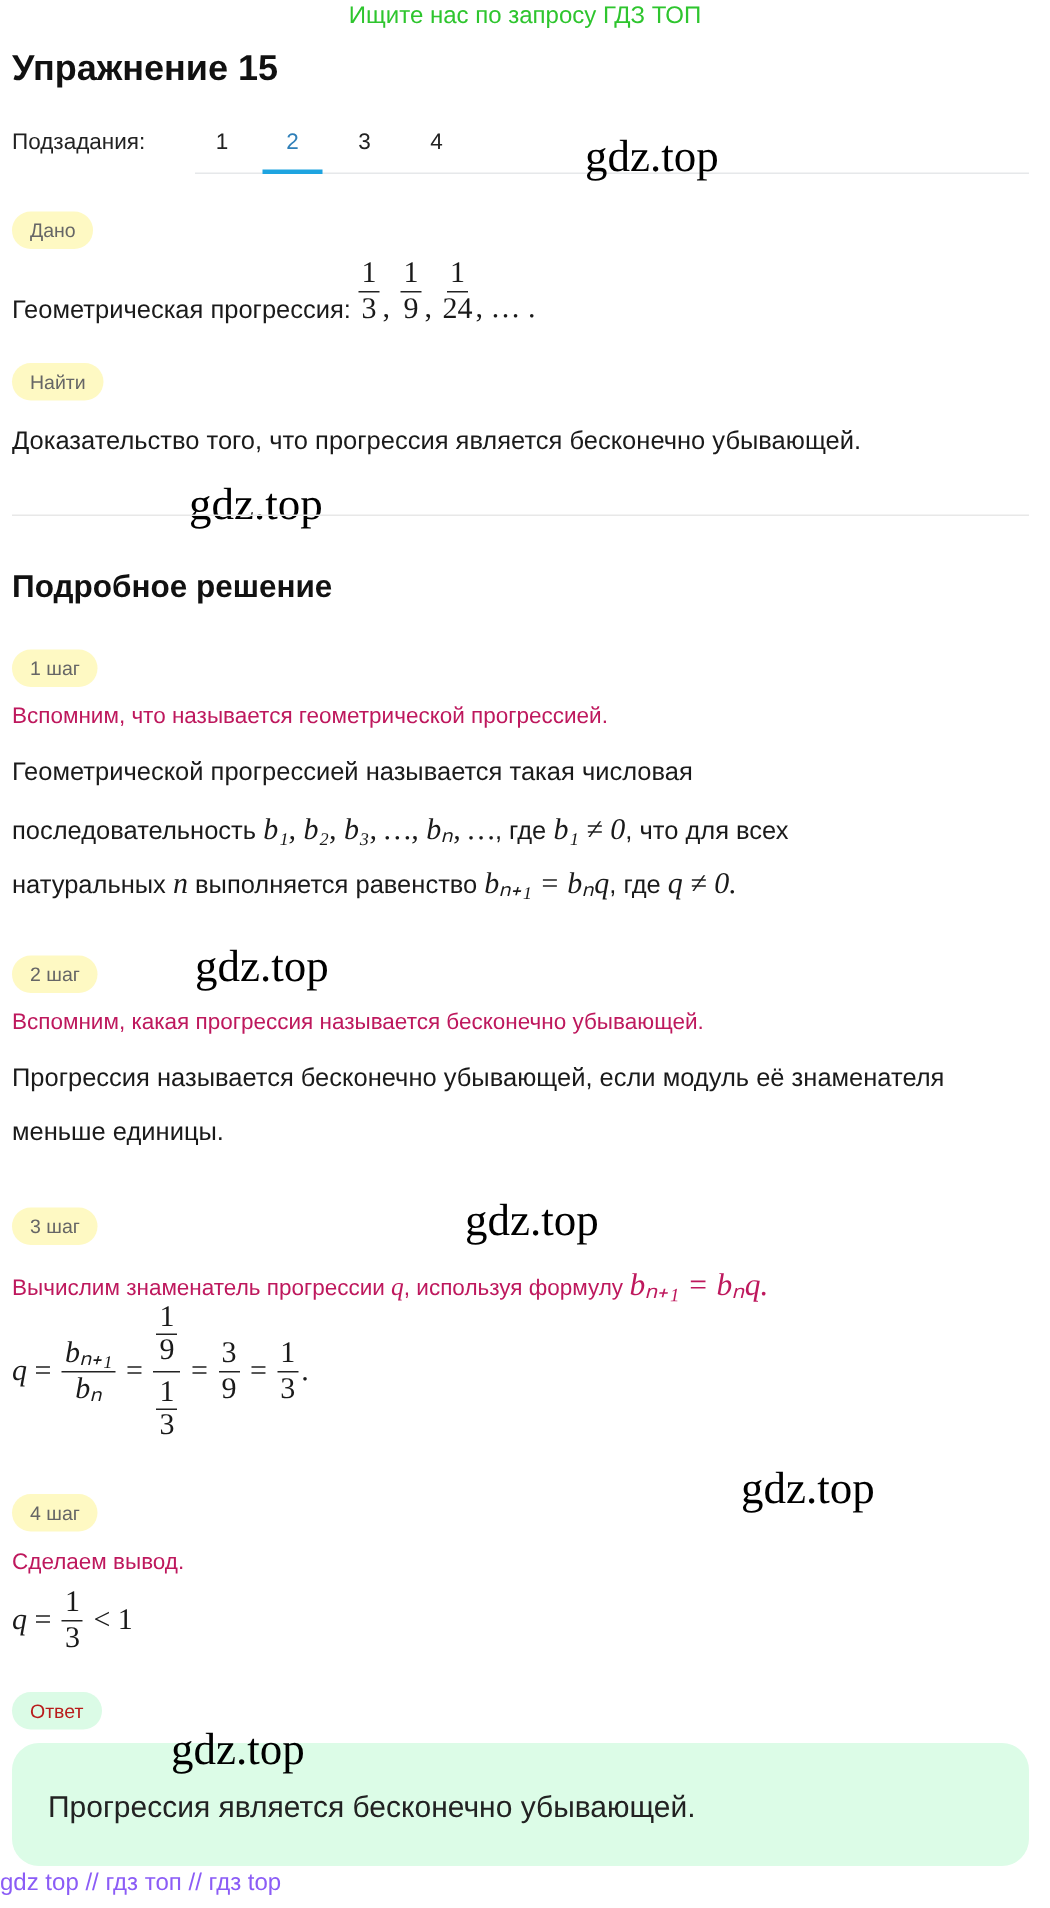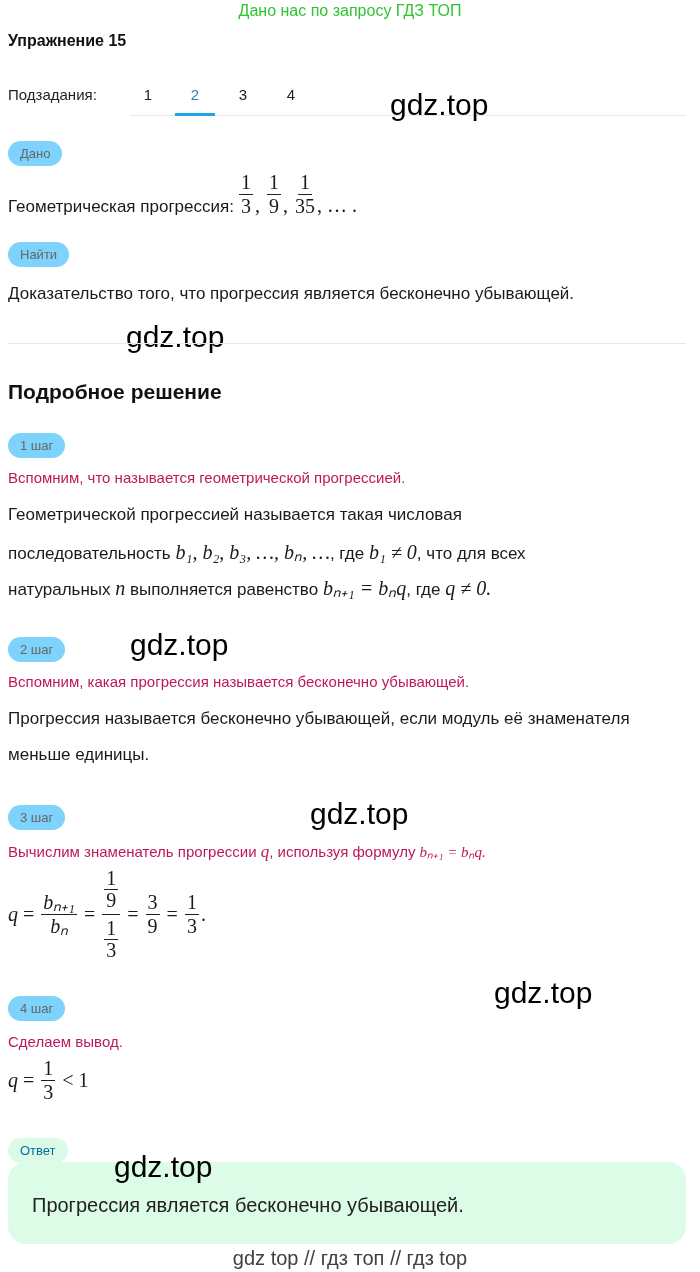--- a/index.html
+++ b/index.html
@@ -1,46 +1,46 @@
 <!DOCTYPE html>
 <html><head>
 <meta charset="utf-8">
 <style>
   * { box-sizing: border-box; margin: 0; padding: 0; }
   html, body { width: 700px; height: 1272px; background: #ffffff; overflow: hidden; }
   body { position: relative; font-family: "Liberation Sans", sans-serif; color: #1a1a1a; }
   .abs { position: absolute; }
   .promo { top: 2px; left: 0; width: 700px; text-align: center; color: #2ec52e; font-size: 16px; }
-  .title { top: 32px; left: 8px; font-size: 16px; font-weight: bold; color: #111; }
+  .title { top: 32px; left: 8px; font-size: 24px; font-weight: bold; color: #111; }
   .subtasks { top: 86px; left: 8px; font-size: 15px; color: #222; display: flex; align-items: flex-start; }
   .subtasks .lbl { margin-right: 14px; }
   .tabsline { top: 115px; left: 130px; width: 556px; height: 1px; background: #e6e8ea; }
   .tab { position: absolute; top: 86px; font-size: 15px; color: #222; width: 40px; text-align: center; }
   .tab.active { color: #2f7fb8; }
   .tab-underline { top: 113px; left: 175px; width: 40px; height: 3px; background: #1ea4e0; }
-  .pill { border-radius: 14px; background: #7dd3fc; color: #666; font-size: 13px; padding: 5px 12px; display: inline-block; }
-  .pill.green { background: #dbfbe6; color: #0369a1; margin-top: 10px; }
+  .pill { border-radius: 14px; background: #fef9c3; color: #666; font-size: 13px; padding: 5px 12px; display: inline-block; }
+  .pill.green { background: #dbfbe6; color: #b91c1c; }
   .text { font-size: 17px; color: #1a1a1a; }
   .muted { font-size: 15px; color: #be185d; }
   .math { font-family: "Liberation Serif", serif; font-style: italic; font-size: 20px; }
   .mathr { font-family: "Liberation Serif", serif; font-size: 20px; }
   .frac { display: inline-flex; flex-direction: column; align-items: center; vertical-align: middle; font-family: "Liberation Serif", serif; font-size: 20px; line-height: 1.05; margin: 0 2px; }
   .frac .num { padding: 0 2px 1px; border-bottom: 1px solid #222; }
   .frac .den { padding-top: 1px; }
   .divider { top: 343px; left: 8px; width: 678px; height: 1px; background: #e8e8e8; }
   .h2 { top: 380px; left: 8px; font-size: 21px; font-weight: bold; color: #111; }
   .answer-box { top: 1162px; left: 8px; width: 678px; height: 82px; border-radius: 18px; background: #dcfce7; }
   .answer-text { top: 1194px; left: 32px; font-size: 20px; color: #222; }
-  .footer { top: 1247px; left: 0; width: 700px; text-align: center; color: #404040; font-size: 20px; }
-  .wm { font-size: 30px; color: #000; font-family: Liberation Sans, sans-serif; }
+  .footer { top: 1247px; left: 0; width: 700px; text-align: left; color: #8b5cf6; font-size: 16px; }
+  .wm { font-size: 30px; color: #000; font-family: Liberation Serif, serif; }
 </style>
 </head>
 <body>
 
-<div class="abs promo">Дано нас по запросу ГДЗ ТОП</div>
+<div class="abs promo">Ищите нас по запросу ГДЗ ТОП</div>
 <div class="abs title">Упражнение 15</div>
 
 <div class="abs subtasks">
     <span class="lbl">Подзадания:</span>
   </div>
 <div class="tab" style="left:128px">1</div>
 <div class="tab active" style="left:175px">2</div>
 <div class="tab" style="left:223px">3</div>
 <div class="tab" style="left:271px">4</div>
 <div class="abs tabsline"></div>
@@ -54,21 +54,21 @@
       <span class="den">3</span>
     </span>
     <span class="mathr">,&nbsp;</span>
   <span class="frac">
       <span class="num">1</span>
       <span class="den">9</span>
     </span>
     <span class="mathr">,&nbsp;</span>
   <span class="frac">
       <span class="num">1</span>
-      <span class="den">35</span>
+      <span class="den">24</span>
     </span>
     <span class="mathr">,&nbsp;</span>
   <span class="mathr">… .</span>
 </div>
 
 <div class="abs" style="top:242px;left:8px"><span class="pill">Найти</span></div>
 <div class="abs text" style="top:284px;left:8px">Доказательство того, что прогрессия является бесконечно убывающей.</div>
 
 <div class="abs wm" style="top:320px;left:126px">gdz.top</div>
 <div class="abs divider"></div>
@@ -87,21 +87,21 @@
 
 <div class="abs" style="top:637px;left:8px"><span class="pill">2 шаг</span></div>
 <div class="abs wm" style="top:628px;left:130px">gdz.top</div>
 <div class="abs muted" style="top:673px;left:8px">Вспомним, какая прогрессия называется бесконечно убывающей.</div>
 <div class="abs text" style="top:709px;left:8px">Прогрессия называется бесконечно убывающей, если модуль её знаменателя</div>
 <div class="abs text" style="top:745px;left:8px">меньше единицы.</div>
 
 <div class="abs" style="top:805px;left:8px"><span class="pill">3 шаг</span></div>
 <div class="abs wm" style="top:797px;left:310px">gdz.top</div>
 <div class="abs muted" style="top:841px;left:8px;white-space:nowrap">
-  <span>Вычислим знаменатель прогрессии</span> <span class="math" style="font-size:17px">q</span><span>, используя формулу</span> <span class="math" style="font-size:15px">bₙ₊₁ = bₙq.</span>
+  <span>Вычислим знаменатель прогрессии</span> <span class="math" style="font-size:17px">q</span><span>, используя формулу</span> <span class="math" style="font-size:21px">bₙ₊₁ = bₙq.</span>
 </div>
 <div class="abs" style="top:868px;left:8px;display:flex;align-items:center;">
   <span class="math">q</span>
     <span class="mathr">&nbsp;=&nbsp;</span>
   <span class="frac">
       <span class="num math">bₙ₊₁</span>
       <span class="den math">bₙ</span>
     </span>
   <span class="mathr">&nbsp;=&nbsp;</span>
   <span class="frac">

